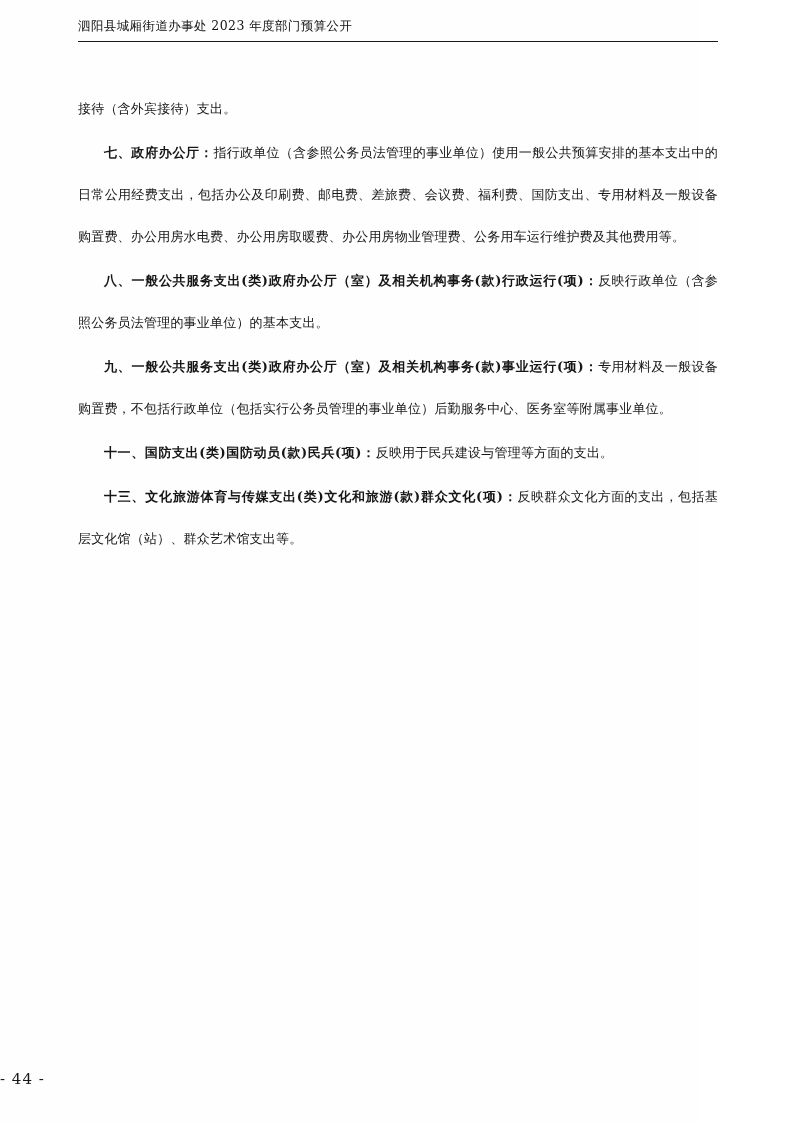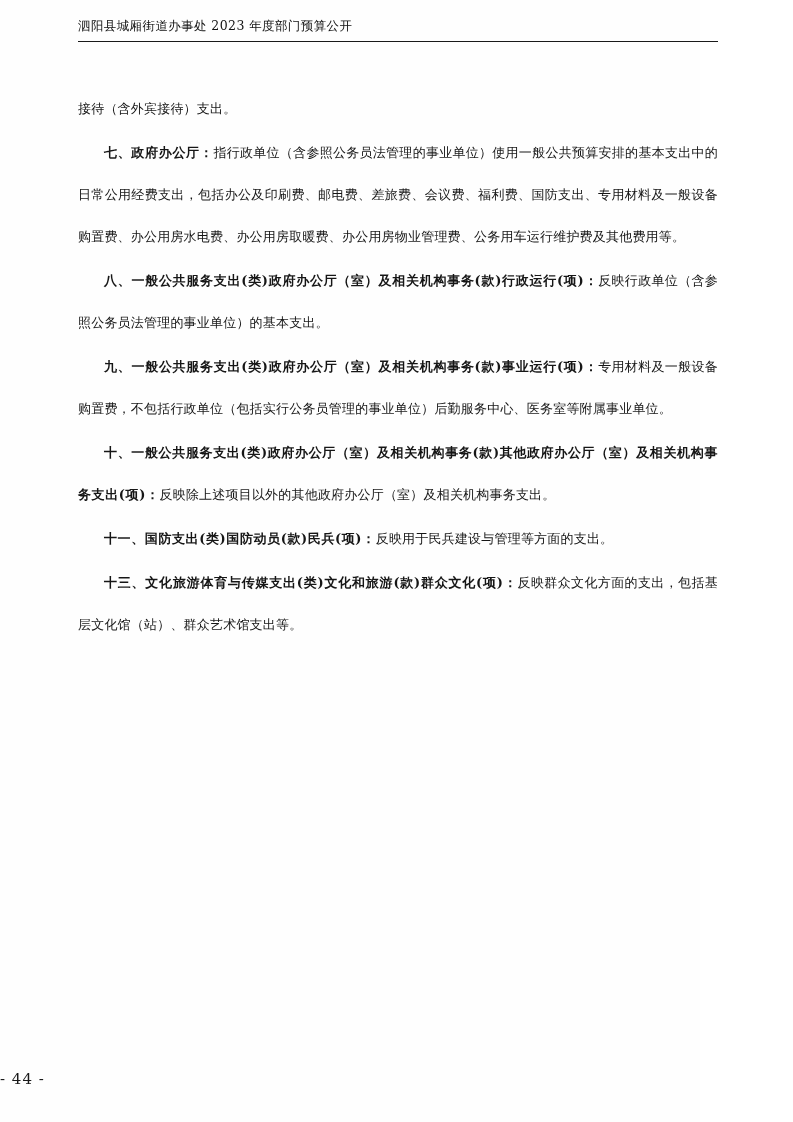--- a/index.html
+++ b/index.html
@@ -95,23 +95,20 @@
     </p>
 
     <p class="para indent">
       <span class="bold-head">八、一般公共服务支出(类)政府办公厅（室）及相关机构事务(款)行政运行(项)：</span><span>反映行政单位（含参照公务员法管理的事业单位）的基本支出。</span>
     </p>
 
     <p class="para indent">
       <span class="bold-head">九、一般公共服务支出(类)政府办公厅（室）及相关机构事务(款)事业运行(项)：</span><span>专用材料及一般设备购置费，不包括行政单位（包括实行公务员管理的事业单位）后勤服务中心、医务室等附属事业单位。</span>
     </p>
 
-    <p class="para indent">
-      <span class="bold-head">十、一般公共服务支出(类)政府办公厅（室）及相关机构事务(款)其他政府办公厅（室）及相关机构事务支出(项)：</span><span>反映除上述项目以外的其他政府办公厅（室）及相关机构事务支出。</span>
-    </p>
 
     <p class="para indent">
       <span class="bold-head">十一、国防支出(类)国防动员(款)民兵(项)：</span><span>反映用于民兵建设与管理等方面的支出。</span>
     </p>
 
 
     <p class="para indent">
       <span class="bold-head">十三、文化旅游体育与传媒支出(类)文化和旅游(款)群众文化(项)：</span><span>反映群众文化方面的支出，包括基层文化馆（站）、群众艺术馆支出等。</span>
     </p>
 

